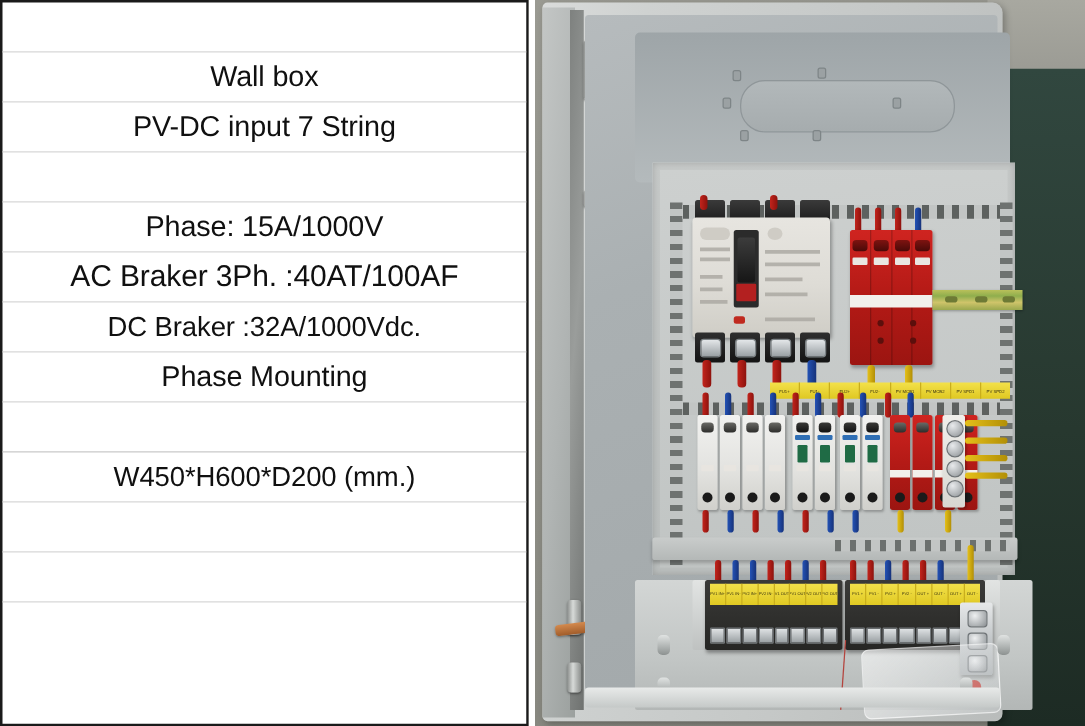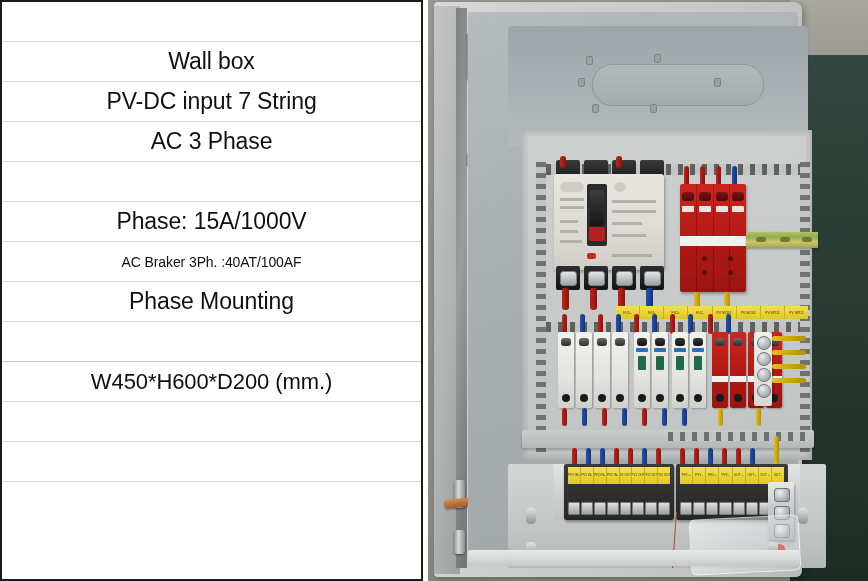--- a/index.html
+++ b/index.html
@@ -27,21 +27,21 @@
   .spec-text{
     font-size:22px;
     color:#101010;
     letter-spacing:-0.1px;
     white-space:nowrap;
     font-weight:400;
     line-height:1;
   }
   .spec-text.sz1{font-size:23px;}
   .spec-text.sz2{font-size:22px;}
-  .spec-text.sz3{font-size:14px;}
+  .spec-text.sz3{font-size:24px;}
 
   
   #photo-frame{
     position:absolute;left:423px;top:0;width:445px;height:581px;
     overflow:hidden;background:#8d8d85;
   }
   
   .gutter{position:absolute;left:0;top:0;width:5px;height:581px;background:#ffffff;z-index:40;}
 
   #photo{
@@ -361,30 +361,30 @@
     <div class="spec-row">
         <span class="spec-text sz2"></span>
       </div>
     <div class="spec-row">
         <span class="spec-text sz1">Wall box</span>
       </div>
     <div class="spec-row">
         <span class="spec-text sz1">PV-DC input 7 String</span>
       </div>
     <div class="spec-row">
-        <span class="spec-text sz1">AC 3 Phase</span>
-      </div>
-    <div class="spec-row">
         <span class="spec-text sz2"></span>
       </div>
     <div class="spec-row">
         <span class="spec-text sz1">Phase: 15A/1000V</span>
       </div>
     <div class="spec-row">
         <span class="spec-text sz3">AC Braker 3Ph. :40AT/100AF</span>
+      </div>
+    <div class="spec-row">
+        <span class="spec-text sz2">DC Braker :32A/1000Vdc.</span>
       </div>
     <div class="spec-row">
         <span class="spec-text sz1">Phase Mounting</span>
       </div>
     <div class="spec-row thick">
         <span class="spec-text sz2"></span>
       </div>
     <div class="spec-row">
         <span class="spec-text sz2">W450*H600*D200 (mm.)</span>
       </div>

